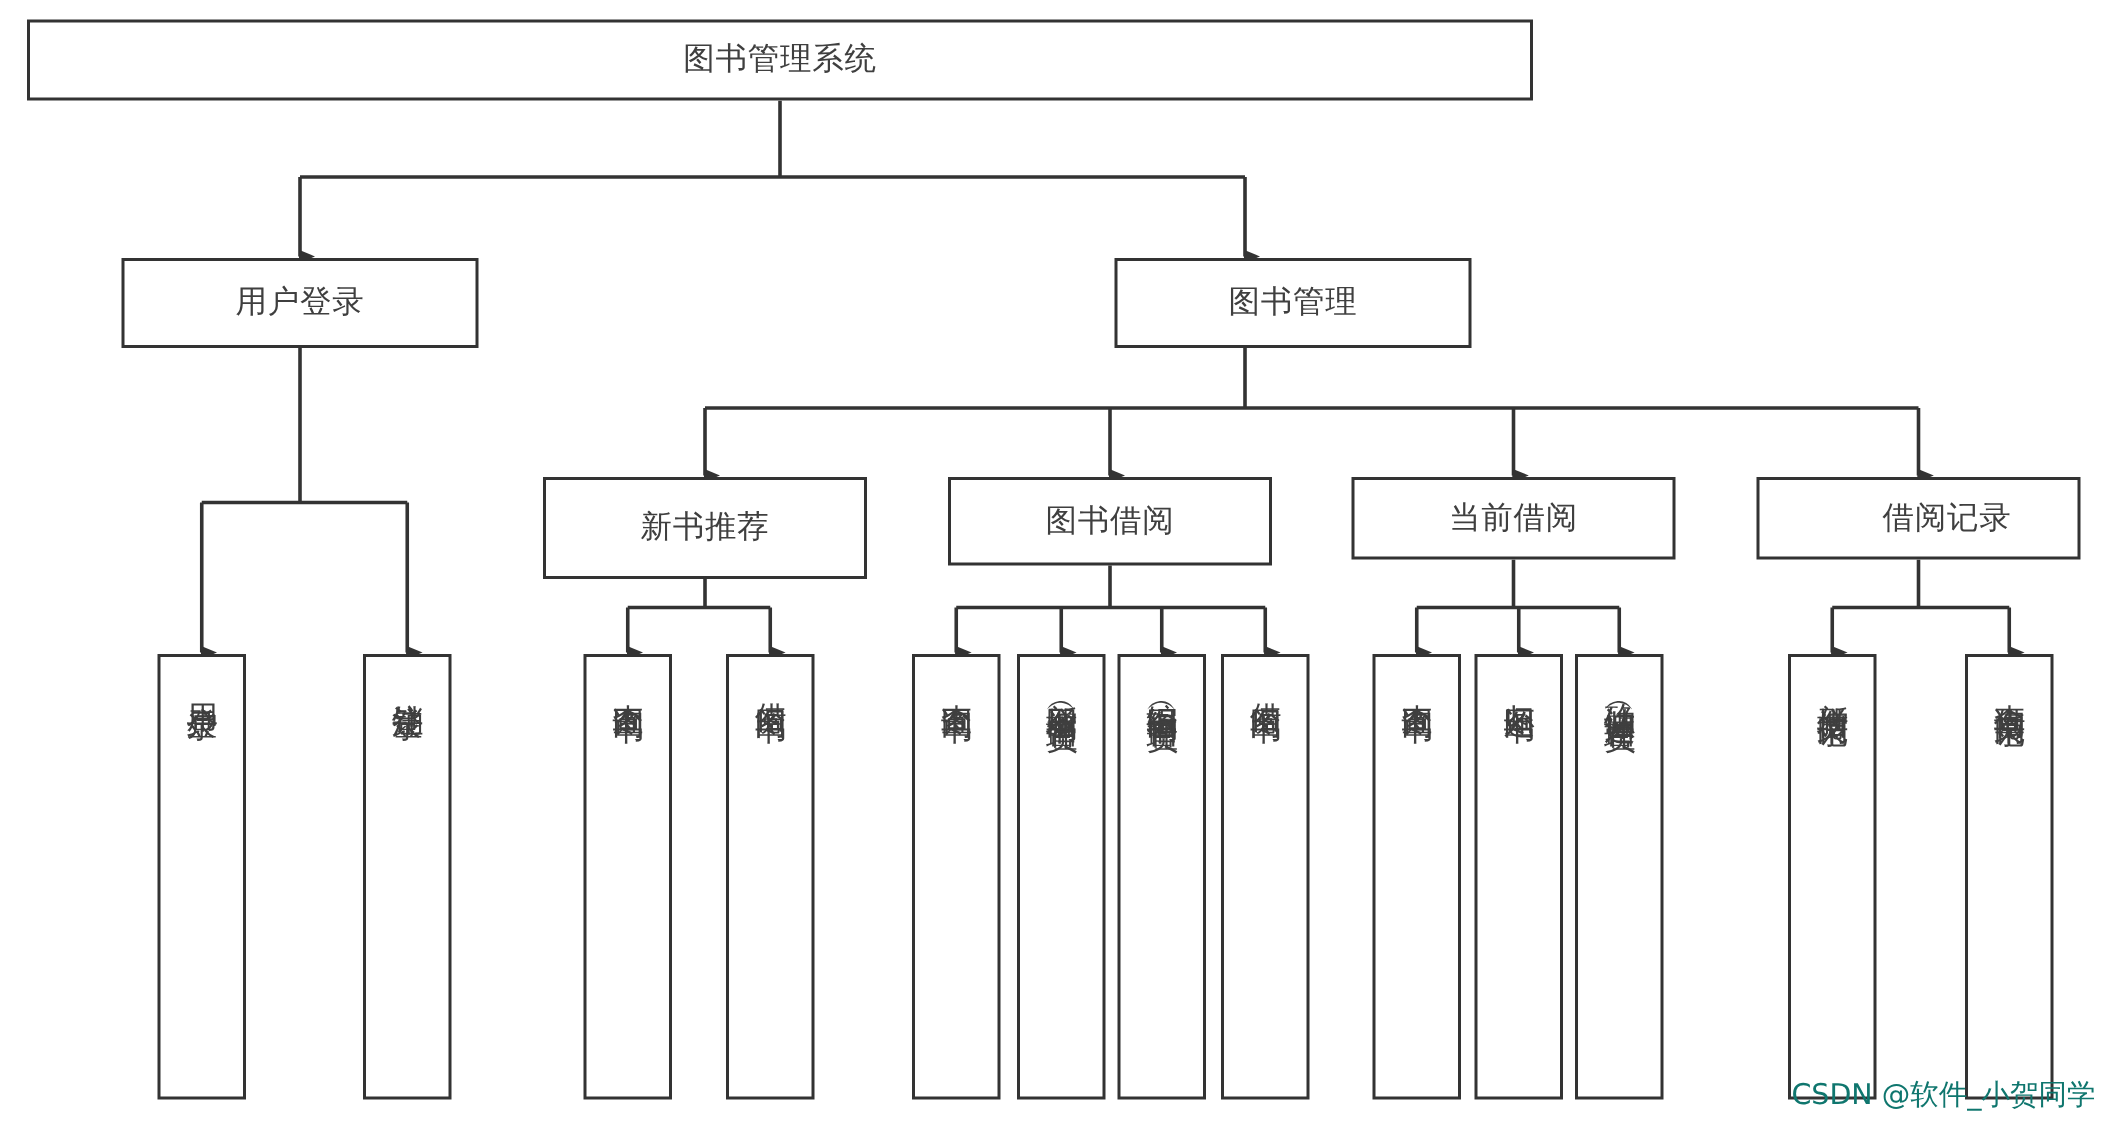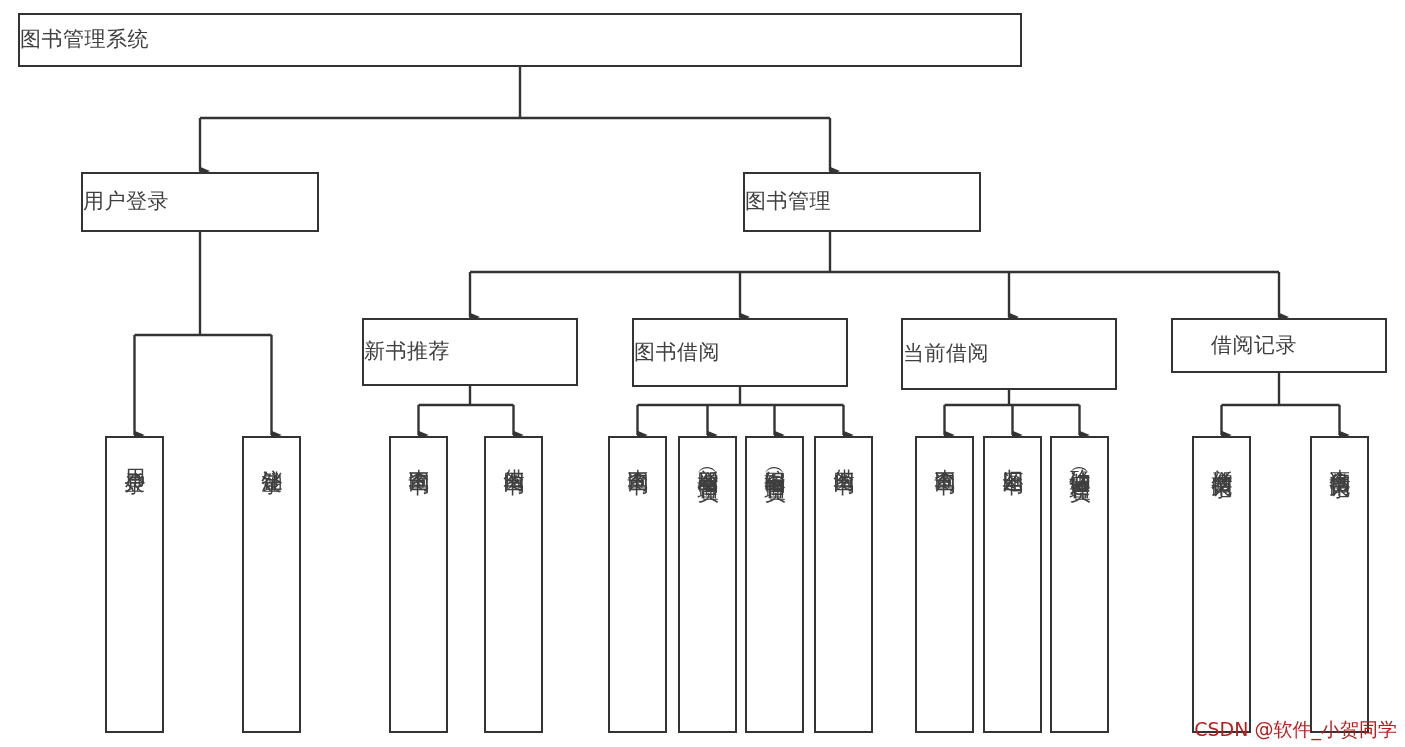--- a/index.html
+++ b/index.html
@@ -26,20 +26,21 @@
     height: 747px;
     pointer-events: none;
   }
   .node {
     position: absolute;
     box-sizing: border-box;
     background: #ffffff;
     border: 2px solid #333333;
     display: flex;
     align-items: center;
+    justify-content: center;
     color: #3a3a3a;
   }
   .node .node-label {
     display: block;
     text-align: center;
     color: #3f3f3f;
     letter-spacing: 0.5px;
   }
   .node.horizontal .node-label {
     font-size: 21px;
@@ -57,21 +58,21 @@
     font-size: 21px;
     line-height: 1.18;
     letter-spacing: 2px;
     white-space: nowrap;
   }
   #watermark {
     position: absolute;
     right: 8px;
     bottom: 4px;
     font-size: 19px;
-    color: #b91c1c;
+    color: #0f766e;
     white-space: nowrap;
     user-select: none;
   }
 </style>
 </head>
 <body>
 
 <div id="diagram-root">
 
   <svg id="edges" viewBox="0 0 1405 747" width="1405" height="747" xmlns="http://www.w3.org/2000/svg">
@@ -123,24 +124,24 @@
       </div>
       <div class="node horizontal" style="left: 81px; top: 172px; width: 238px; height: 60px;">
         <span class="node-label">用户登录</span>
       </div>
       <div class="node horizontal" style="left: 711px; top: 172px; width: 238px; height: 60px; margin-left: 32px;">
         <span class="node-label">图书管理</span>
       </div>
       <div class="node horizontal" style="left: 362px; top: 318px; width: 216px; height: 68px;">
         <span class="node-label">新书推荐</span>
       </div>
-      <div class="node horizontal" style="left: 632px; top: 318px; width: 216px; height: 69px;">
+      <div class="node horizontal" style="left: 632px; top: 318px; width: 216px; height: 59px;">
         <span class="node-label">图书借阅</span>
       </div>
-      <div class="node horizontal" style="left: 901px; top: 318px; width: 216px; height: 72px;">
+      <div class="node horizontal" style="left: 901px; top: 318px; width: 216px; height: 55px;">
         <span class="node-label">当前借阅</span>
       </div>
       <div class="node horizontal" style="left: 1171px; top: 318px; width: 216px; height: 55px; padding-left: 38px;">
         <span class="node-label">借阅记录</span>
       </div>
       <div class="node vertical" style="left: 105px; top: 436px; width: 59px; height: 297px;">
         <span class="node-label">用户登录</span>
       </div>
       <div class="node vertical" style="left: 242px; top: 436px; width: 59px; height: 297px;">
         <span class="node-label">注销登录</span>

